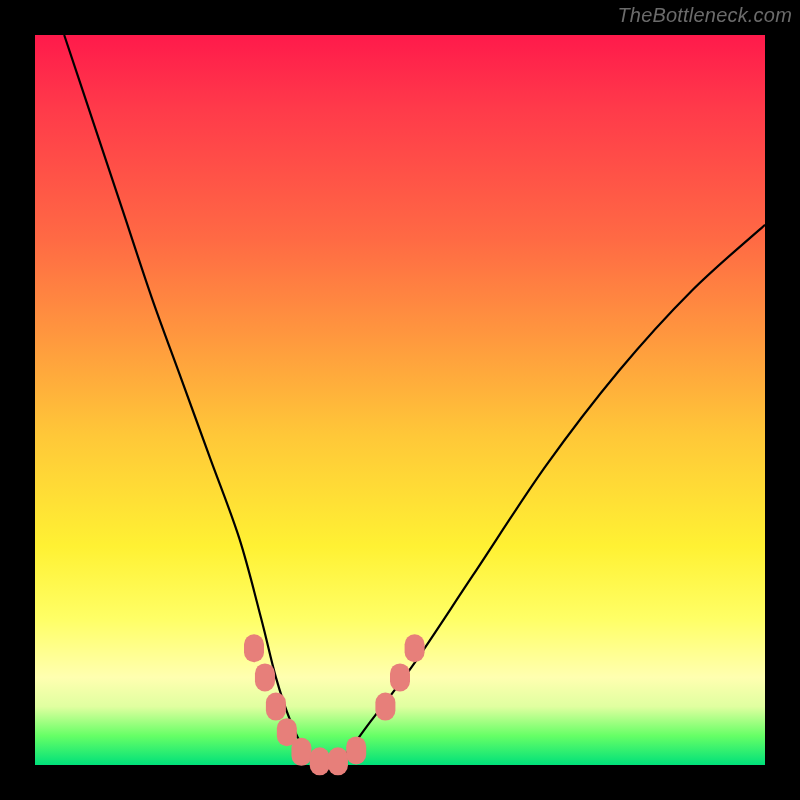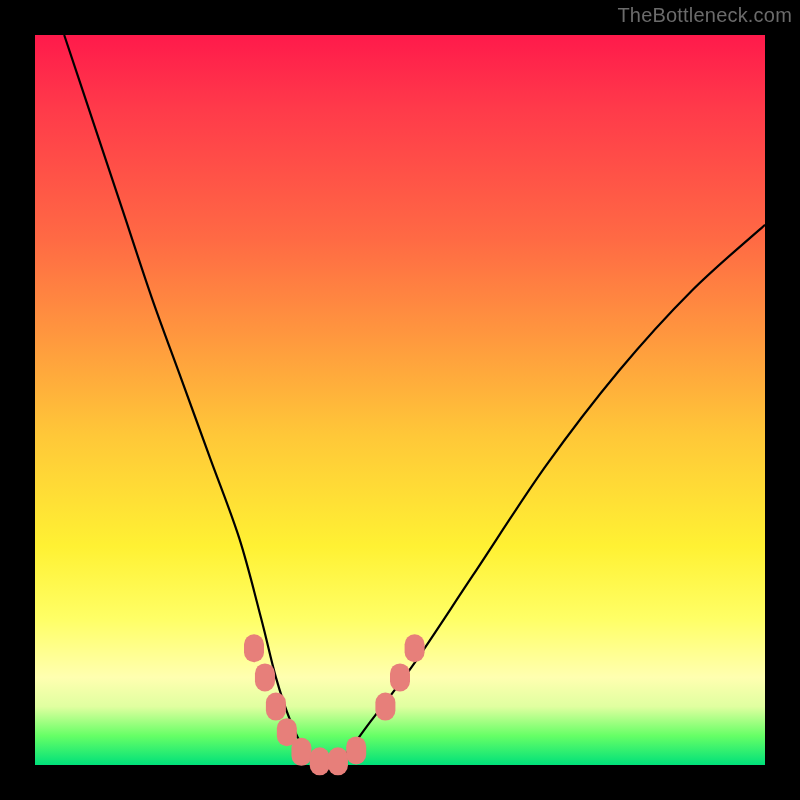--- a/index.html
+++ b/index.html
@@ -11,20 +11,21 @@
     overflow: hidden;
     font-family: Arial, Helvetica, sans-serif;
   }
   .frame {
     position: absolute;
     left: 0;
     top: 0;
     width: 800px;
     height: 800px;
     background: #000;
+    font-style: italic;
   }
   .plot-area {
     position: absolute;
     left: 35px;
     top: 35px;
     width: 730px;
     height: 730px;
     
     background: linear-gradient(
       to bottom,

